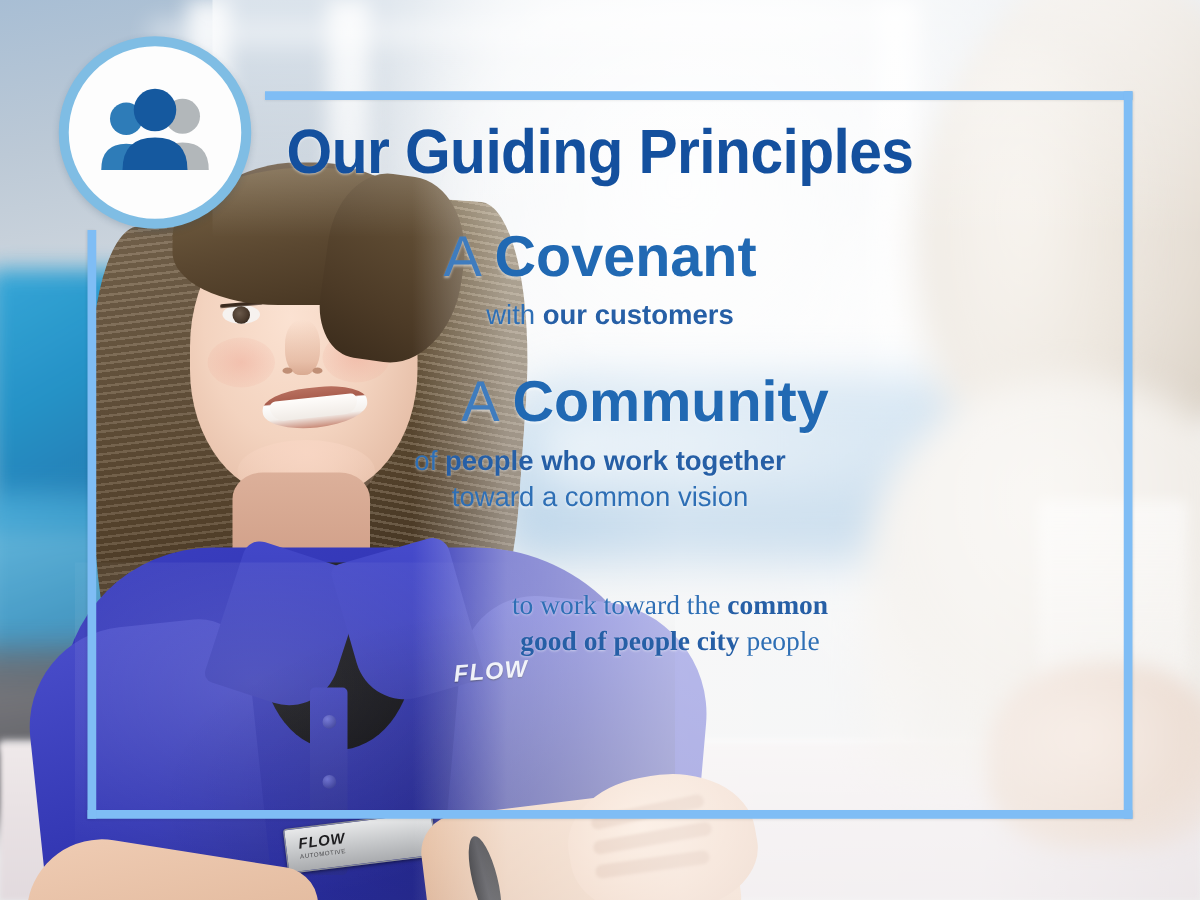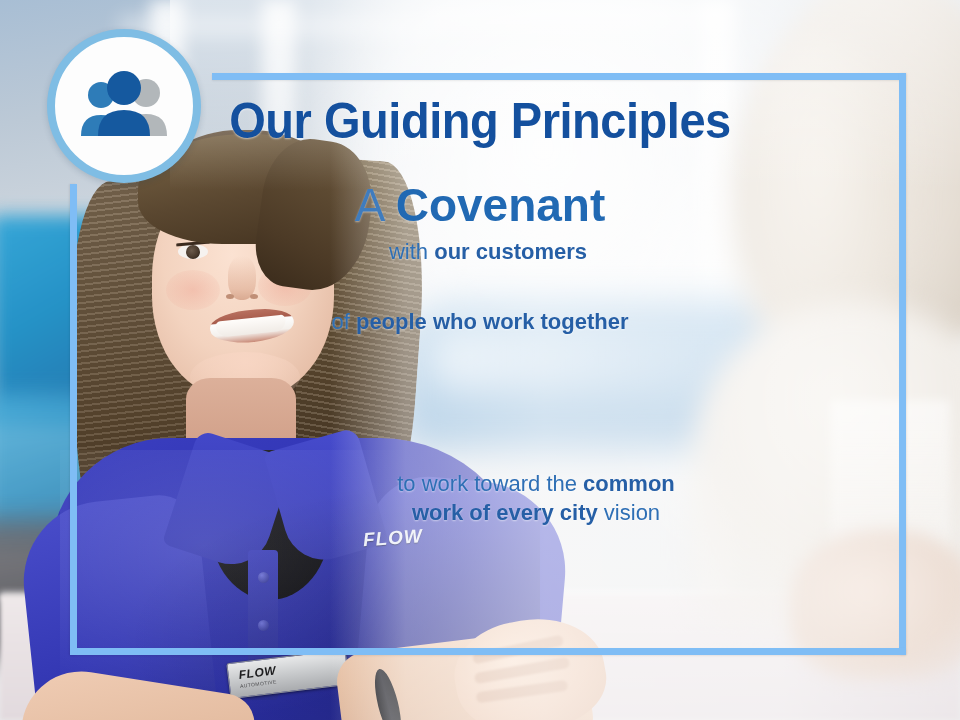--- a/index.html
+++ b/index.html
@@ -224,21 +224,21 @@
   .b2 .sub{margin-top:10px;}
   .b3{left:0;top:458px;}
   .b3 .sub{margin-top:12px;}
 
   
   .b1 .head{padding-left:0;}
   .b1 .sub{padding-left:16px;}
   .b2 .head{padding-left:72px;}
   .b2 .sub{}
   .b3 .head{padding-left:136px;}
-  .b3 .sub{padding-left:112px;}
+  .b3 .sub{padding-left:112px;font-family:Liberation Serif, serif;}
 </style>
 </head>
 <body>
 
 <div class="stage">
 
   <div class="photo">
     <div class="bg-base"></div>
     <div class="bg-window"></div>
     <div class="bg-window2"></div>
@@ -359,31 +359,37 @@
       <span class="lead">A </span><span class="kw">Covenant</span>
     </div>
     <div class="sub">
       <div>
         <span>with </span><b>our customers</b>
       </div>
     </div>
   </div>
 
   <div class="txt block b2">
+    <div class="head">
+      <span class="lead">A </span><span class="kw">Community</span>
+    </div>
     <div class="sub">
       <div>
         <span>of </span><b>people who work together</b>
+      </div>
+      <div>
+        <span>toward a common vision</span>
       </div>
     </div>
   </div>
 
   <div class="txt block b3">
     <div class="sub">
       <div>
         <span>to work toward the </span><b>common</b>
       </div>
       <div>
-        <b>work of every city</b><span> vision</span>
+        <b>good of people city</b><span> people</span>
       </div>
     </div>
   </div>
 
 </div>
 
 </body></html>

